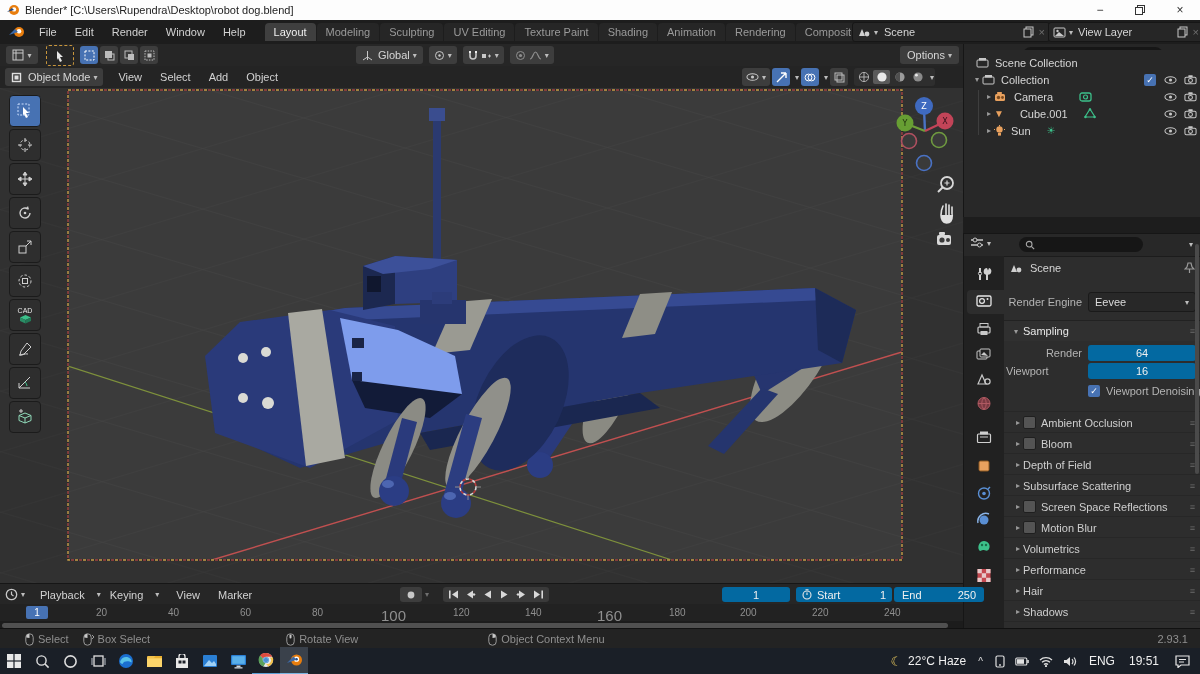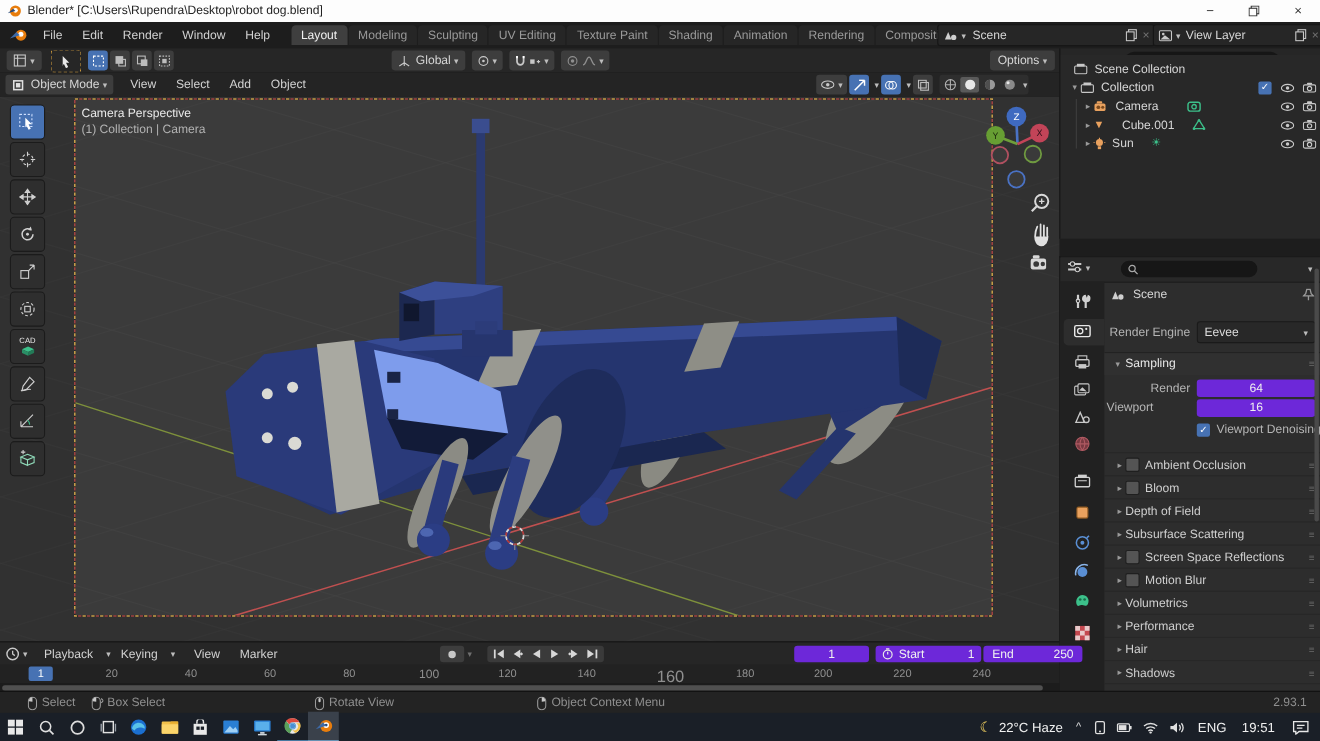--- a/index.html
+++ b/index.html
@@ -15,21 +15,21 @@
   #titlebar{left:0;top:0;width:1200px;height:20px;background:#fdfdfd;color:#222;display:flex;align-items:center;}
   .wbtn{width:40px;height:20px;display:inline-flex;align-items:center;justify-content:center;color:#333;font-size:12px}
   
   #topbar{left:0;top:20px;width:1200px;height:24px;background:#1d1d1d;display:flex;align-items:center;}
   .menu-item{padding:0 9px;color:#d2d2d2;}
   .tab{padding:3px 9px;background:#262626;color:#9a9a9a;border-radius:4px 4px 0 0;margin-right:1px;white-space:nowrap;}
   .tab.active{background:#3f3f3f;color:#f0f0f0;}
   .idbox{display:flex;align-items:center;background:#262626;border:1px solid #161616;border-radius:3px;height:18px;padding:0 4px;}
   
   .hdr{background:#262626;border-bottom:1px solid #161616;}
-  .field{background:#6d28d9;border-radius:3px;color:#f0f0f0;display:flex;align-items:center;justify-content:center;}
+  .field{background:#0369a1;border-radius:3px;color:#f0f0f0;display:flex;align-items:center;justify-content:center;}
   .ddown{background:#282828;border:1px solid #1a1a1a;border-radius:3px;color:#dcdcdc;display:flex;align-items:center;}
   .tool{width:30px;height:30px;background:#2e2e2e;border:1px solid #1b1b1b;display:flex;align-items:center;justify-content:center;margin-bottom:2px;border-radius:4px;color:#d8d8d8;}
   .tool.active{background:#4772b3;color:#fff;}
   .psec{position:absolute;left:0;width:237px;height:21px;display:flex;align-items:center;border-top:1px solid #272727;color:#cfcfcf;}
   .tri{color:#9a9a9a;font-size:8px;width:10px;text-align:center;margin-left:9px;}
   .pcheck{width:11px;height:11px;background:#545454;border:1px solid #1f1f1f;border-radius:2px;margin-right:5px;}
   .grip{position:absolute;right:6px;color:#6b6b6b;font-size:9px;letter-spacing:0;}
   .checkbox-on{width:12px;height:12px;background:#4772b3;border-radius:2px;color:#fff;font-size:9px;display:inline-flex;align-items:center;justify-content:center;}
   .oic{width:13px;height:10px}
   .small-ic{display:inline-flex;align-items:center;justify-content:center}
@@ -384,24 +384,20 @@
       <path d="M0 0H963V495H0Z M68 2H902V472H68Z" fill="#000" opacity="0.16" fill-rule="evenodd"></path>
 
       <g>
         <rect x="68" y="2" width="834" height="470" fill="none" stroke="#1f1f1f" stroke-width="1"></rect>
         <rect x="68" y="2" width="834" height="470" fill="none" stroke="#c8a04a" stroke-width="1.4" stroke-dasharray="3 5"></rect>
         <rect x="68" y="2" width="834" height="470" fill="none" stroke="#a34444" stroke-width="1.4" stroke-dasharray="3 5" stroke-dashoffset="4"></rect>
       </g>
     </svg>
 
     
-    <div class="abs" style="left:74px;top:8px;line-height:15px">
-      <div style="color:#e8e8e8">Camera Perspective</div>
-      <div style="color:#b2b2b2">(1) Collection | Camera</div>
-    </div>
 
     
     <div class="abs" style="left:9px;top:7px">
       <div class="tool active">
           <svg width="16" height="16" viewBox="0 0 16 16">
             <rect x="1" y="1" width="11" height="11" fill="none" stroke="#cfe0ff" stroke-dasharray="2 1.6"></rect>
             <path d="M6 4l6 6-3 0 2 4-2 1-2-4-1 2z" fill="#fff"></path>
           </svg>
         </div>
       <div class="tool">
@@ -839,21 +835,21 @@
     </div>
 
     <div class="abs" style="left:0;top:20px;width:963px;height:17px;background:#222">
       <div class="abs" style="left:26px;top:2px;width:22px;height:13px;background:#4772b3;border-radius:2px;color:#fff;font-size:10px;display:flex;align-items:center;justify-content:center">
           <span>1</span>
         </div>
       <span class="abs t3" style="left:96px;top:3px;font-size:10px">20</span>
       <span class="abs t3" style="left:168px;top:3px;font-size:10px">40</span>
       <span class="abs t3" style="left:240px;top:3px;font-size:10px">60</span>
       <span class="abs t3" style="left:312px;top:3px;font-size:10px">80</span>
-      <span class="abs t3" style="left:381px;top:3px;font-size:11px">100</span>
+      <span class="abs t3" style="left:381px;top:3px;font-size:15px">100</span>
       <span class="abs t3" style="left:453px;top:3px;font-size:10px">120</span>
       <span class="abs t3" style="left:525px;top:3px;font-size:10px">140</span>
       <span class="abs t3" style="left:597px;top:3px;font-size:15px">160</span>
       <span class="abs t3" style="left:669px;top:3px;font-size:10px">180</span>
       <span class="abs t3" style="left:740px;top:3px;font-size:10px">200</span>
       <span class="abs t3" style="left:812px;top:3px;font-size:10px">220</span>
       <span class="abs t3" style="left:884px;top:3px;font-size:10px">240</span>
     </div>
     <div class="abs" style="left:0;top:37px;width:963px;height:8px;background:#1c1c1c">
       <div class="abs" style="left:2px;top:2px;width:946px;height:5px;background:#505050;border-radius:3px"></div>

